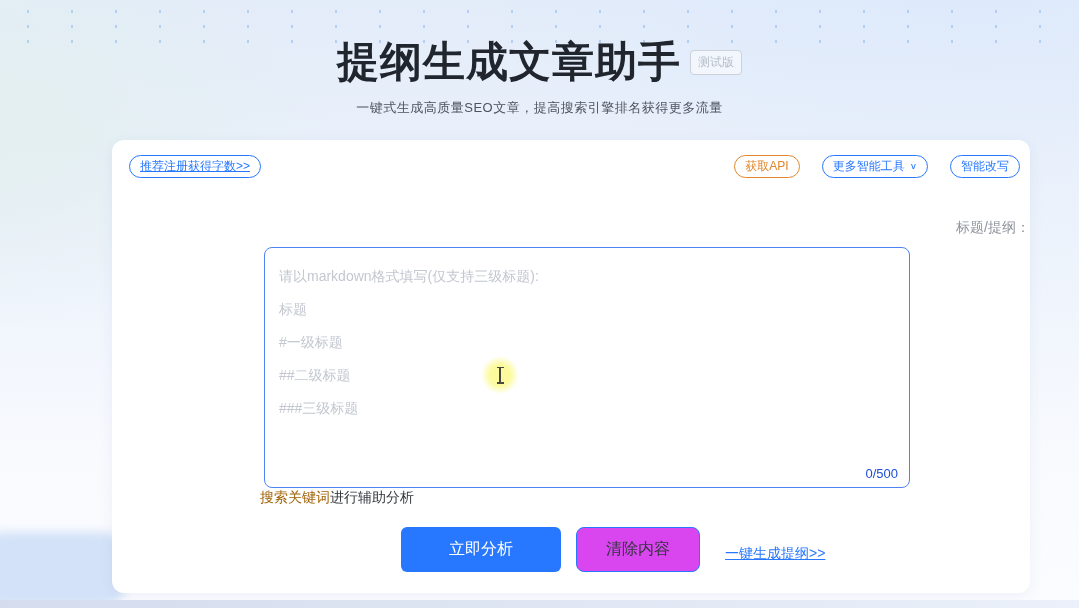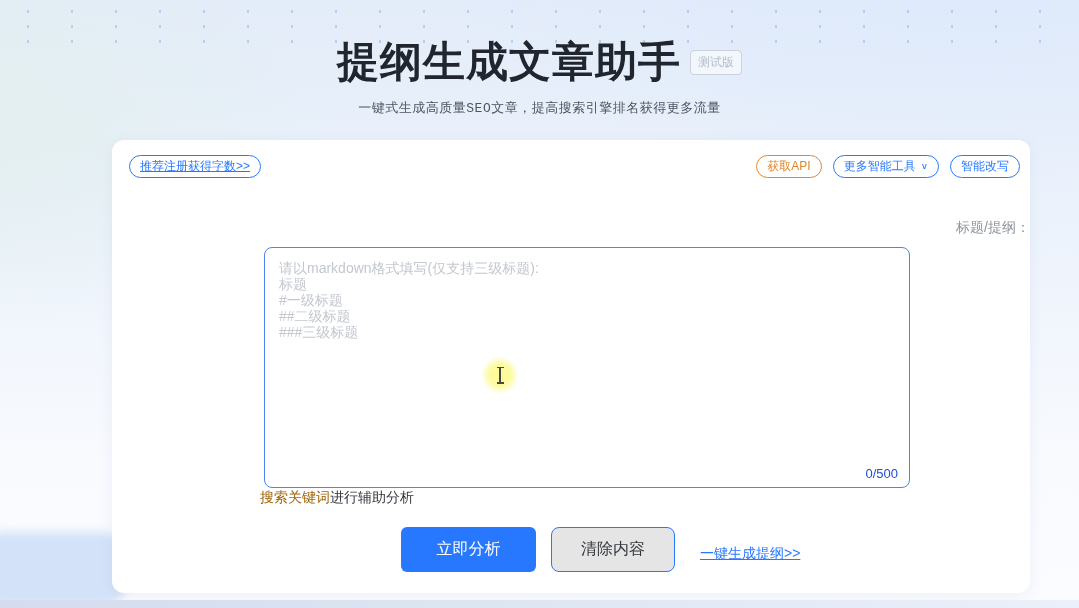--- a/index.html
+++ b/index.html
@@ -21,21 +21,21 @@
     background-size:44px 15px;
   }
   .blob {
     position:absolute; left:-22px; bottom:2px; width:150px; height:74px;
     background:#cddef7; border-radius:26px; filter:blur(5px); opacity:.85;
   }
   .footer-strip {
     position:absolute; left:0; right:0; bottom:0; height:8px;
     background:linear-gradient(90deg,#d4dcee 0%, #dee5f2 45%, #ebf0fa 100%);
   }
-  header { position:absolute; top:34px; left:0; width:100%; text-align:center;font-family:Liberation Mono, monospace; }
+  header { position:absolute; top:34px; left:0; width:100%; text-align:center; }
   .title-row { display:inline-flex; align-items:center; }
   .title {
     font-size:42px; font-weight:700; color:#21262e; letter-spacing:1px;
   }
   .badge {
     margin-left:9px; font-size:12px; color:#b7bdc7;
     border:1px solid #ccd1da; border-radius:4px; padding:3px 7px;
     background:rgba(255,255,255,.55);
   }
   .subtitle { margin-top:9px; font-size:13px; color:#4d545e; letter-spacing:.5px; }
@@ -46,51 +46,51 @@
     box-shadow:0 3px 14px rgba(60,90,160,.07);
   }
   .pill {
     display:inline-flex; align-items:center; height:23px; padding:0 10px;
     border-radius:12px; font-size:12px; background:#fff; cursor:pointer;
     white-space:nowrap;
   }
   .pill-blue  { border:1px solid #2878ff; color:#2878ff; }
   .pill-orange{ border:1px solid #e2862b; color:#e2862b; }
   .referral { position:absolute; left:17px; top:15px; text-decoration:underline; }
-  .toolbar-right { position:absolute; right:10px; top:15px; display:flex; gap:11px; }
+  .toolbar-right { position:absolute; right:10px; top:15px; display:flex; gap:22px; }
   .caret { margin-left:5px; font-size:10px; transform:scaleY(.85); }
 
   .form-label {
     position:absolute; top:79px; left:0; width:100%; text-align:right;
     font-size:14px; color:#8f949c;
   }
   .textarea-wrap { position:absolute; left:152px; top:107px; width:646px; height:241px; }
   .textarea-wrap textarea {
     width:100%; height:100%; resize:none; outline:none;
     border:1px solid #4f83f1; border-radius:8px;
-    padding:12px 14px; font-size:14px; line-height:16px; color:#333;
+    padding:12px 14px; font-size:14px; line-height:33px; color:#333;
     font-family:"Liberation Sans","DejaVu Sans",sans-serif;
   }
   .textarea-wrap textarea::placeholder { color:#c3c7cf; }
   .counter {
     position:absolute; right:12px; bottom:7px; font-size:13px; color:#1d4ed8;
     background:transparent;
   }
   .helper { position:absolute; left:148px; top:349px; font-size:14px; }
   .helper a { color:#a16207; text-decoration:none; cursor:pointer; }
   .helper span { color:#32363c;margin-top:32px; }
 
   .actions { position:absolute; left:289px; top:387px; display:flex; align-items:center; }
   .btn-primary {
-    width:135px; height:45px; background:#2878ff; border:none; border-radius:6px;
+    width:160px; height:45px; background:#2878ff; border:none; border-radius:6px;
     color:#fff; font-size:16px; cursor:pointer; margin-right:15px;
     font-family:inherit;
   }
   .btn-outline {
-    width:124px; height:45px; background:#e5e5e5; border:1px solid #2878ff;
+    width:124px; height:45px; background:#d946ef; border:1px solid #2878ff;
     border-radius:8px; color:#32363c; font-size:16px; cursor:pointer;
     margin-right:25px; font-family:inherit;
   }
   .gen-link { color:#2878ff; font-size:14px; text-decoration:underline; cursor:pointer;margin-top:9px; }
 
   .cursor-glow {
     position:absolute; left:481px; top:356px; width:38px; height:38px;
     border-radius:50%;
     background:radial-gradient(closest-side, rgba(252,250,148,.95) 0%, rgba(252,250,148,.9) 55%, rgba(252,250,148,0) 100%);
     display:flex; align-items:center; justify-content:center;

